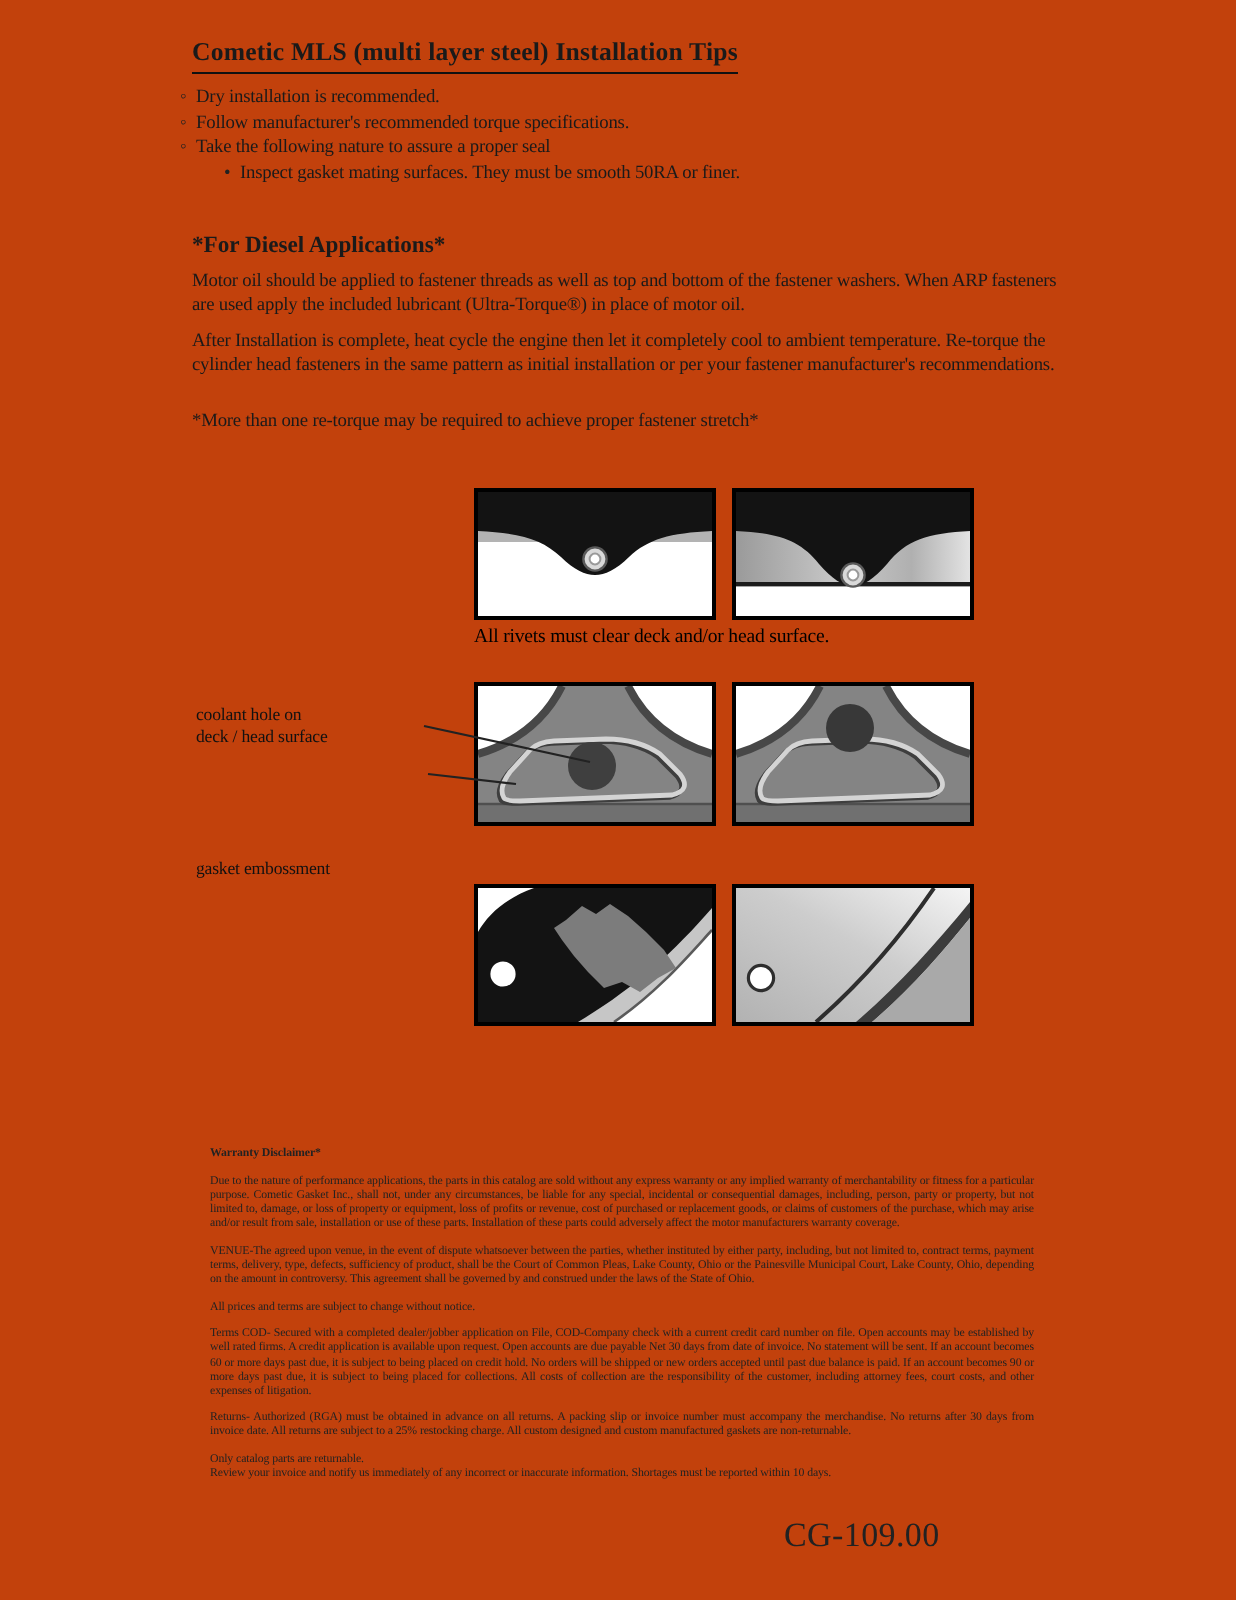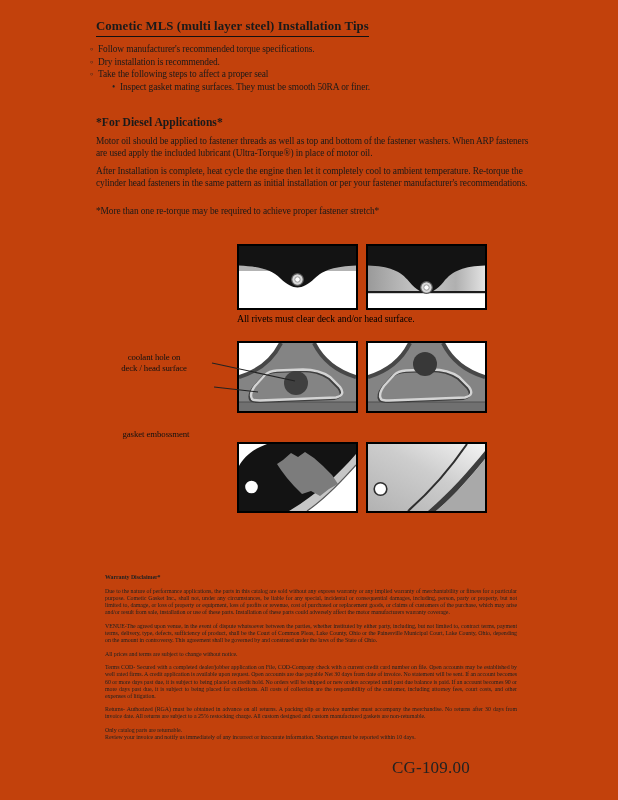--- a/index.html
+++ b/index.html
@@ -35,43 +35,43 @@
   .dbox{position:absolute;border:2px solid #000;background:#fff;line-height:0;}
   .f1 .dbox{top:16px;width:117px;height:62px;}
   .f2 .dbox{top:15px;width:117px;height:68px;}
   .f3 .dbox{top:15px;width:117px;height:67px;}
   .db-left{left:0;} .db-right{left:129px;}
   .figcap{position:absolute;left:0;font-size:9.8px;color:#000;letter-spacing:-.1px;line-height:11.8px;white-space:nowrap;}
   .f1 .figcap{top:85px;}
   .f2 .figcap{top:89px;}
   .f3 .figcap{top:89px;white-space:normal;width:218px;}
   
-  .ann{position:absolute;text-align:center;font-size:8.8px;line-height:10.8px;color:#111;letter-spacing:-.1px;}
+  .ann{position:absolute;text-align:left;font-size:8.8px;line-height:10.8px;color:#111;letter-spacing:-.1px;}
   .ann-coolant{left:98px;top:352px;width:112px;}
   .ann-emboss{left:98px;top:381px;width:116px;margin-top:48px;}
   .leaders{position:absolute;left:204px;top:351px;z-index:5;pointer-events:none;}
   
   .warranty{position:absolute;left:105px;top:574px;width:412px;font-size:5.9px;line-height:7.1px;letter-spacing:-.05px;color:#222;}
   .warranty .wh{font-weight:bold;margin:0 0 7px 0;}
   .warranty p{margin:0 0 6.5px 0;text-align:justify;}
   .warranty p.tight{margin-bottom:0;}
   
   .doccode{position:absolute;left:392px;top:758px;font-size:17px;color:#222;letter-spacing:.2px;}
 </style>
 </head>
 <body>
 
 <div class="page">
 
   <h1 class="title">Cometic MLS (multi layer steel) Installation Tips</h1>
 
   <ul class="tips">
+    <li class="lvl1"><span class="blt">◦</span><span>Dry installation is recommended.</span></li>
     <li class="lvl1"><span class="blt">◦</span><span>Follow manufacturer's recommended torque specifications.</span></li>
-    <li class="lvl1"><span class="blt">◦</span><span>Dry installation is recommended.</span></li>
-    <li class="lvl1"><span class="blt">◦</span><span>Take the following steps to affect a proper seal</span></li>
+    <li class="lvl1"><span class="blt">◦</span><span>Take the following nature to assure a proper seal</span></li>
     <li class="lvl2"><span class="blt">•</span><span>Inspect gasket mating surfaces.  They must be smooth 50RA or finer.</span></li>
   </ul>
 
   <h2 class="diesel-h">*For Diesel Applications*</h2>
   <p class="para p1">Motor oil should be applied to fastener threads as well as top and bottom of the fastener washers. When ARP fasteners are used apply the included lubricant (Ultra-Torque®) in place of motor oil.</p>
   <p class="para p2">After Installation is complete, heat cycle the engine then let it completely cool to ambient temperature. Re-torque the cylinder head fasteners in the same pattern as initial installation or per your fastener manufacturer's recommendations.</p>
   <p class="para pnote">*More than one re-torque may be required to achieve proper fastener stretch*</p>
 
   <div class="figrow f1">
     <div class="collabel cl-left">RIGHT</div>

